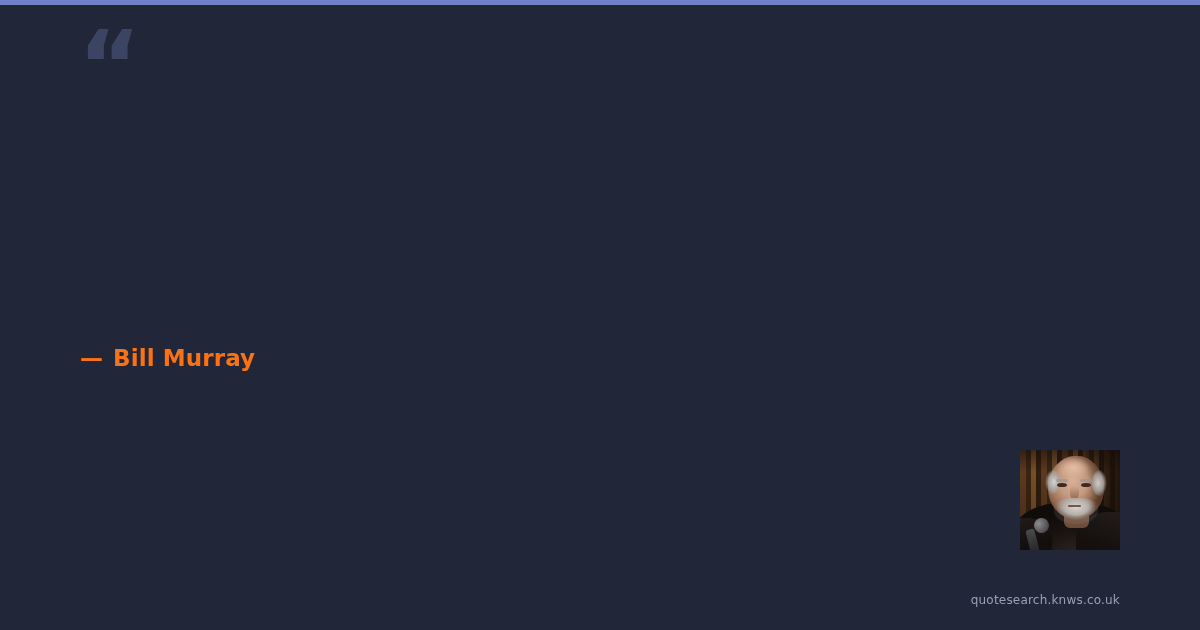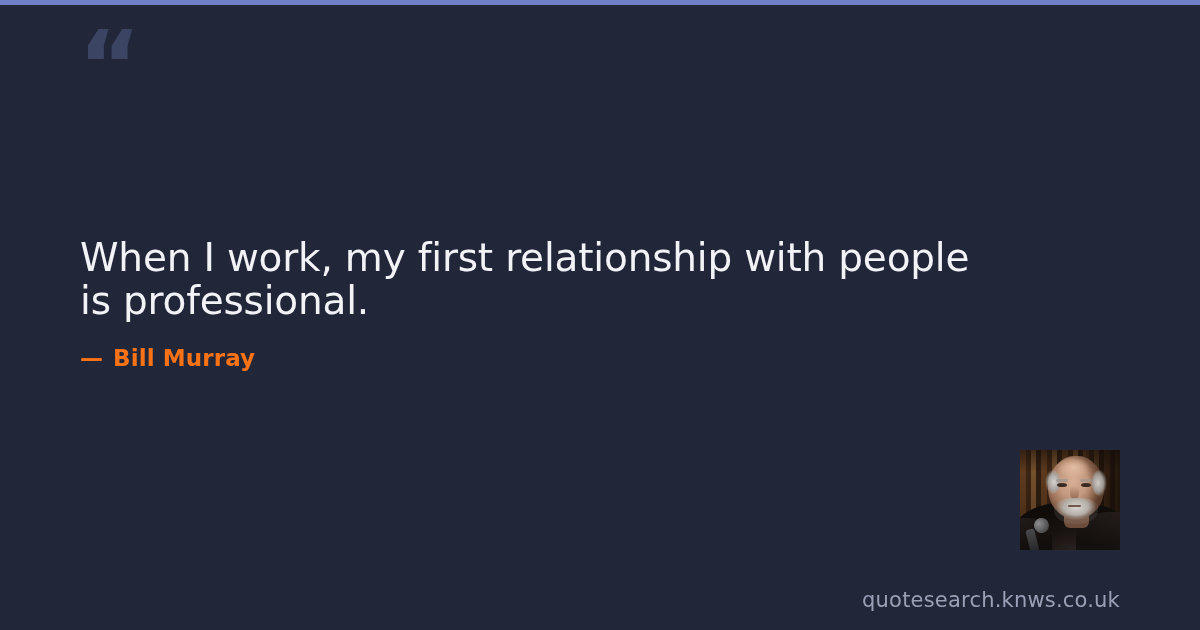--- a/index.html
+++ b/index.html
@@ -262,39 +262,36 @@
     border-radius: 3px;
     transform: rotate(-14deg);
   }
 
   
   .site-url {
     position: absolute;
     right: 80px;
     top: 590px;
     font-family: "DejaVu Sans", sans-serif;
-    font-size: 21px;
+    font-size: 12px;
     line-height: 20px;
     color: #9aa0b6;
     letter-spacing: 0.2px;
     white-space: nowrap;
   }
 </style>
 </head>
 <body>
 
 <div class="quote-card">
 
   <div class="accent-bar"></div>
 
   <div class="quote-mark">“</div>
 
-  <div class="quote-body">
-    <p class="quote-text">When I work, my first relationship with people is professional.</p>
-  </div>
 
   <div class="attribution">
     <span class="dash">—</span>
     <span>Bill Murray</span>
   </div>
 
   <div class="portrait">
     <div class="portrait-canvas"></div>
     <div class="portrait-bg-right"></div>
     <div class="portrait-torso"></div>

